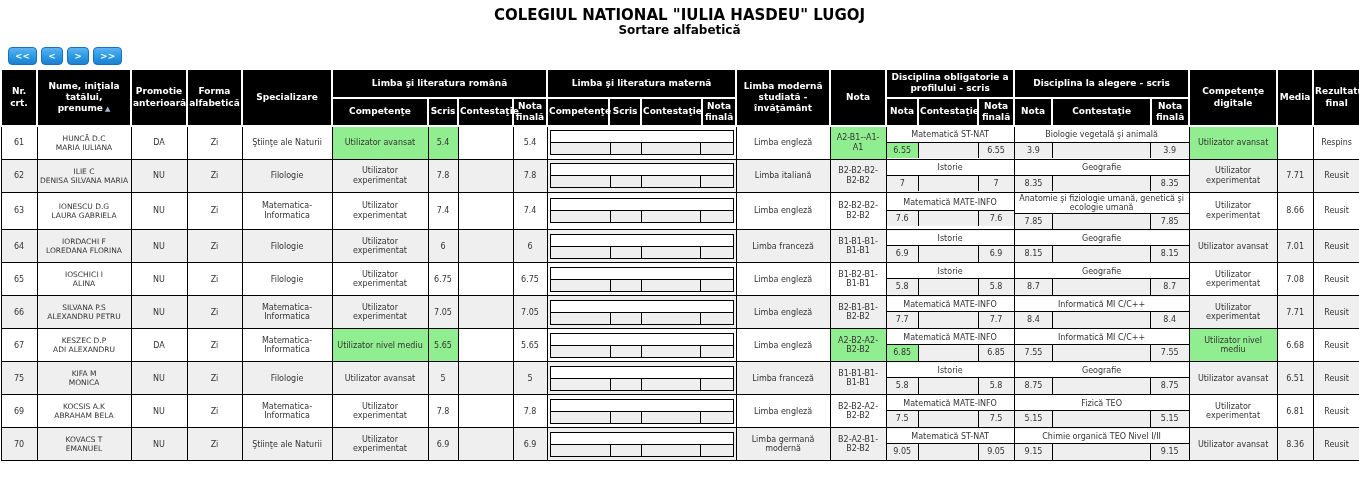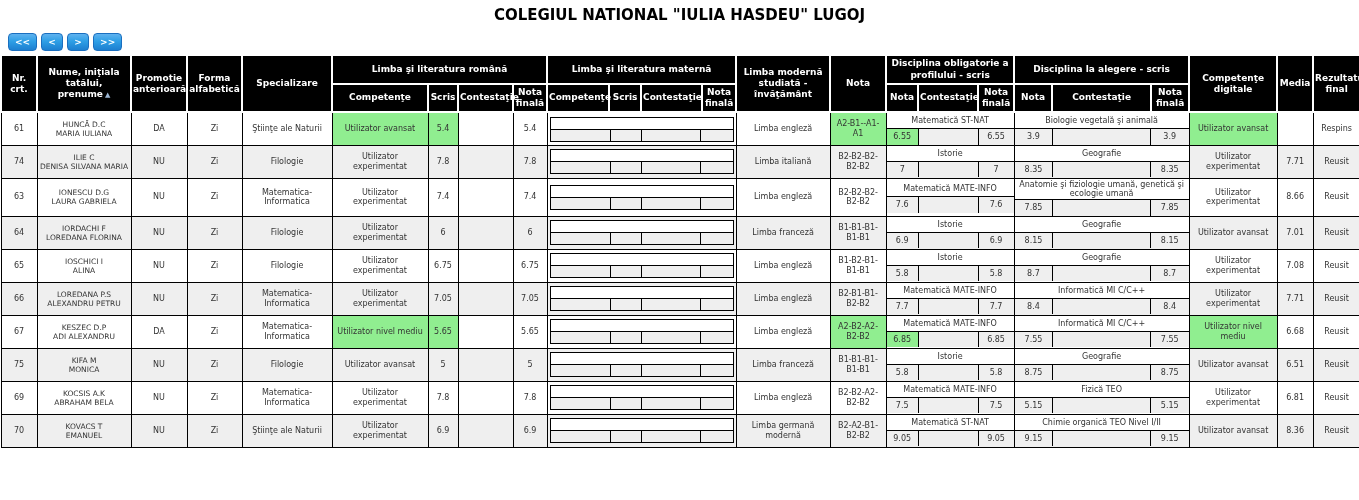--- a/index.html
+++ b/index.html
@@ -60,20 +60,21 @@
   
   td.mat-host{padding:3px 2px;}
   table.mat{width:100%;border-collapse:collapse;table-layout:fixed;background:#fff;}
   table.mat td{border:1px solid #000;height:12px;padding:0;}
 </style>
 </head>
 <body>
 
 <div class="titles">
   <div class="title-lg">COLEGIUL NATIONAL "IULIA HASDEU" LUGOJ</div>
+  <div class="title-sm">Sortare alfabetică</div>
 </div>
 
 <div class="pager">
   <span class="pbtn">&lt;&lt;</span>
   <span class="pbtn">&lt;</span>
   <span class="pbtn">&gt;</span>
   <span class="pbtn">&gt;&gt;</span>
 </div>
 
 <table class="grid">
@@ -210,21 +211,21 @@
           <td>3.9</td>
         </tr>
       </tbody>
           </table>
     </td>
     <td class="hl">Utilizator avansat</td>
     <td></td>
     <td>Respins</td>
   </tr>
       <tr>
-    <td>74</td>
+    <td>62</td>
     <td>
       <div class="nm">ILIE C</div>
       <div class="nm">DENISA SILVANA MARIA</div>
     </td>
     <td>NU</td>
     <td>Zi</td>
     <td>Filologie</td>
     <td>Utilizator experimentat</td>
     <td>7.8</td>
     <td></td>
@@ -524,21 +525,21 @@
       </tbody>
           </table>
     </td>
     <td>Utilizator experimentat</td>
     <td>7.08</td>
     <td>Reusit</td>
   </tr>
       <tr>
     <td>66</td>
     <td>
-      <div class="nm">LOREDANA P.S</div>
+      <div class="nm">SILVANA P.S</div>
       <div class="nm">ALEXANDRU PETRU</div>
     </td>
     <td>NU</td>
     <td>Zi</td>
     <td>Matematica-Informatica</td>
     <td>Utilizator experimentat</td>
     <td>7.05</td>
     <td></td>
     <td>7.05</td>
     <td class="mat-host" colspan="4">

